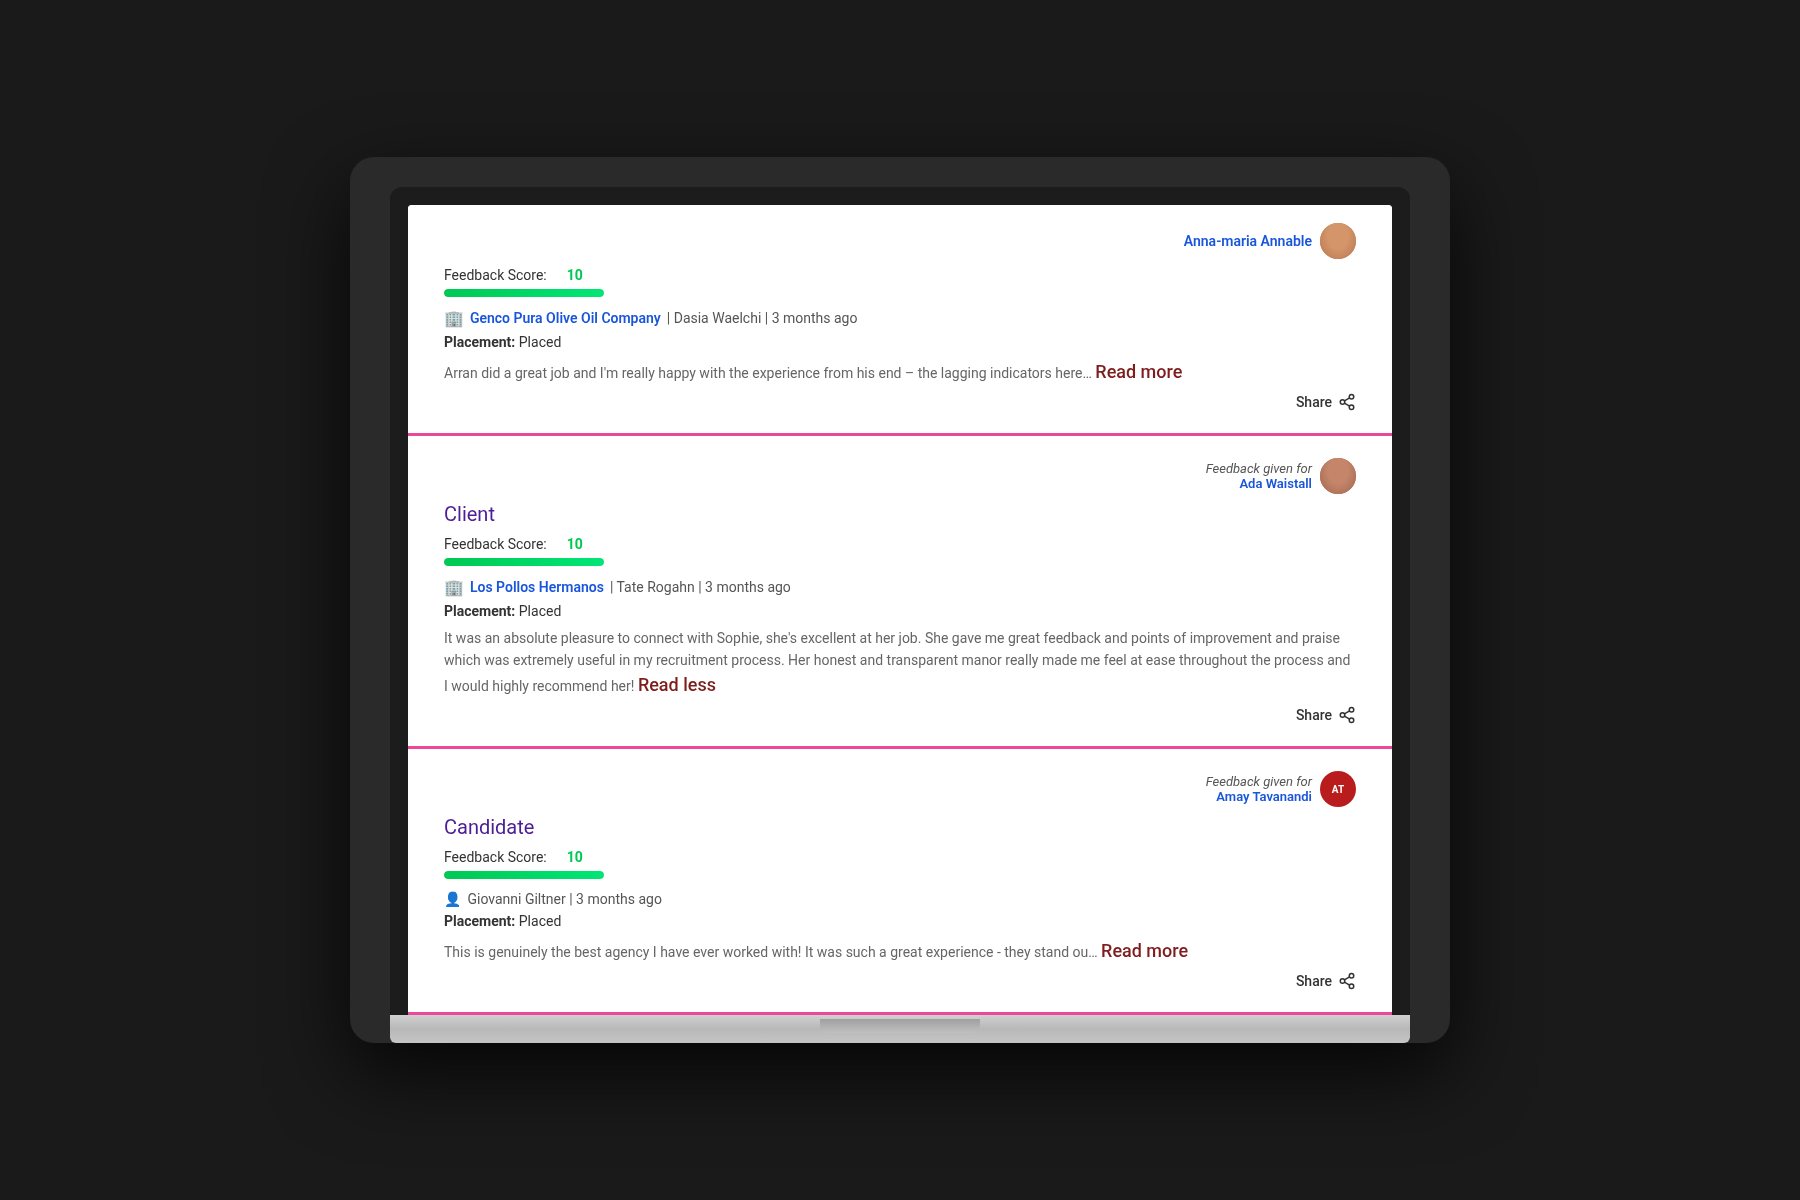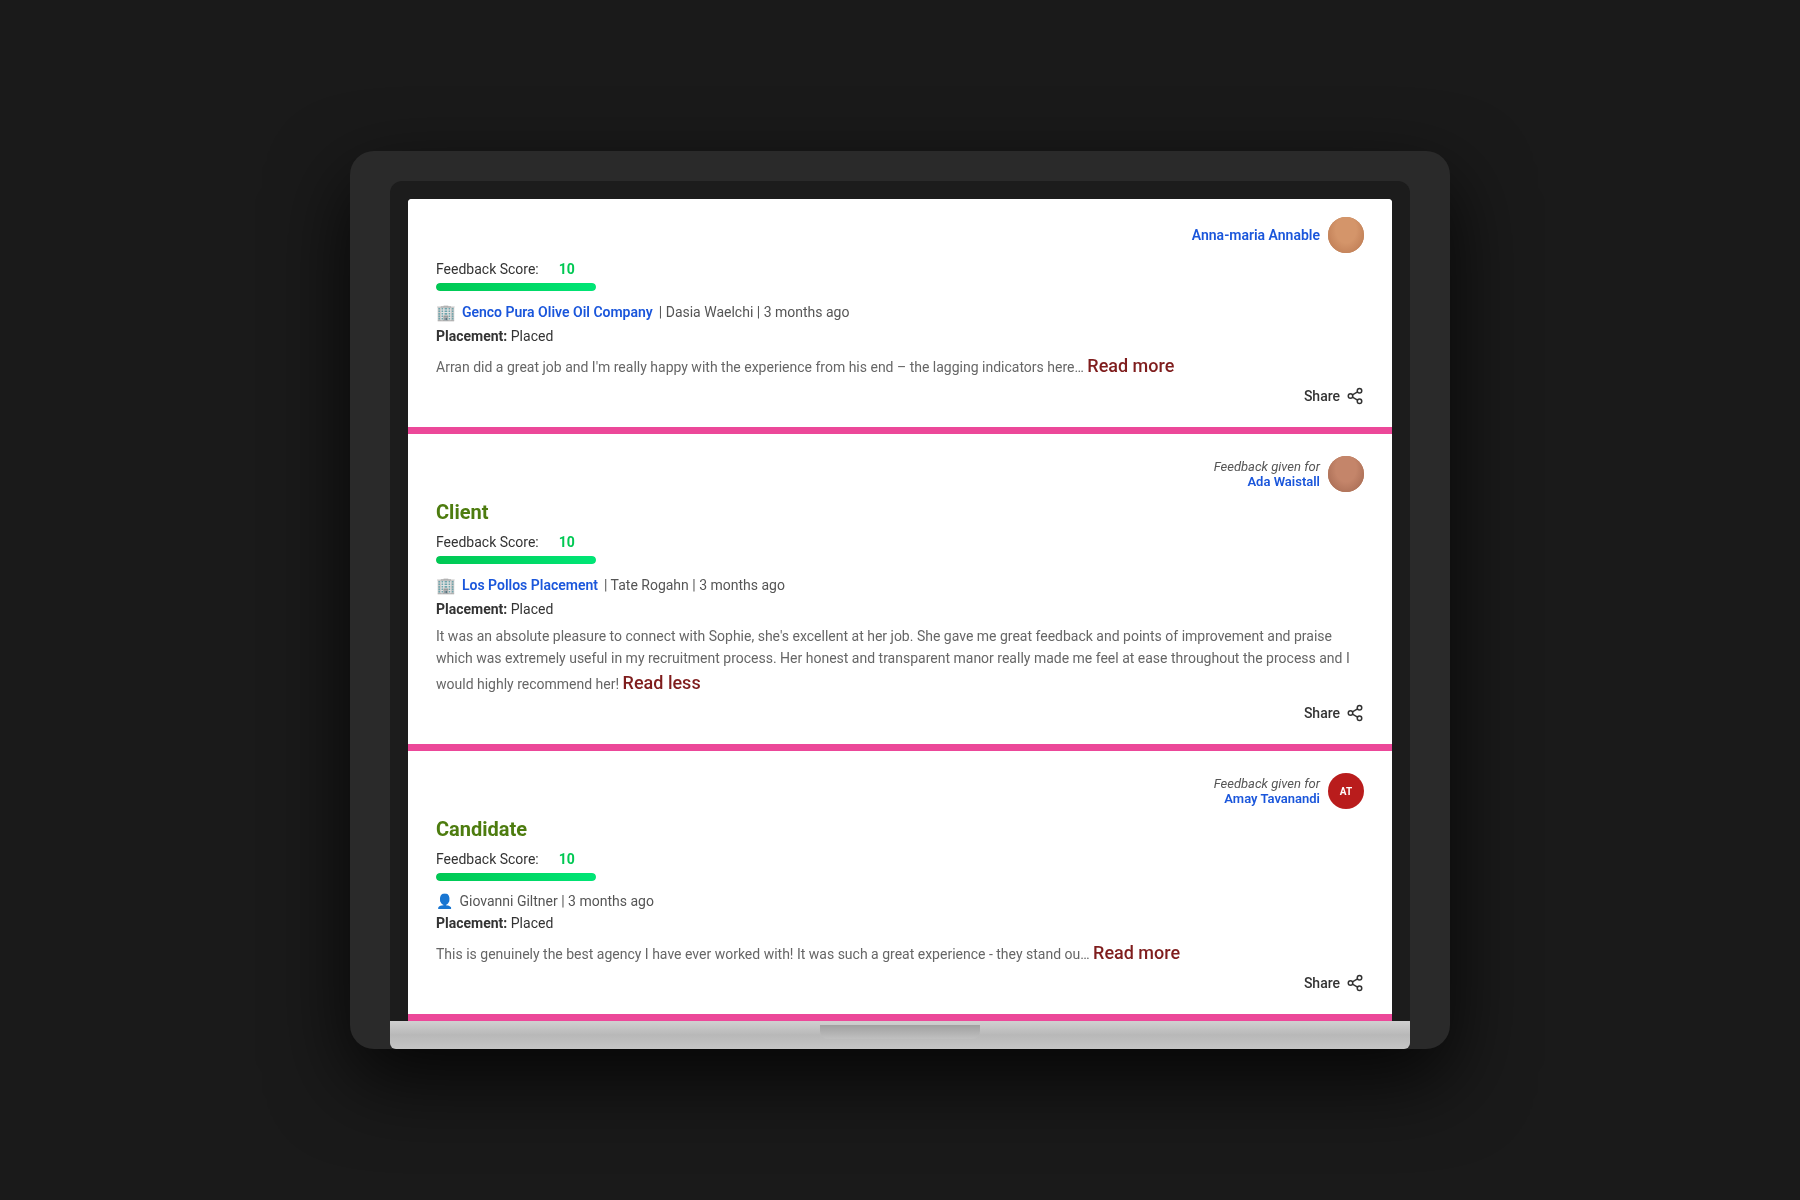--- a/index.html
+++ b/index.html
@@ -53,22 +53,22 @@
     }
 
     
     .screen-content {
       padding: 0;
       background: #fff;
     }
 
     
     .feedback-card {
-      border-bottom: 7px solid #ec4899;
-      padding: 22px 28px;
+      border-bottom: 3px solid #ec4899;
+      padding: 22px 36px;
       background: #fff;
       position: relative;
     }
 
     .feedback-card:first-child {
       padding-top: 18px;
     }
 
     .card-top-row {
       display: flex;
@@ -122,22 +122,22 @@
 
     .avatar-photo-face {
       width: 100%;
       height: 100%;
       background: radial-gradient(ellipse at 50% 35%, #d4956a 40%, #b8754e 100%);
       position: relative;
     }
 
     .card-type-title {
       font-size: 20px;
-      font-weight: 700;
-      color: #4d7c0f;
+      font-weight: 400;
+      color: #4c1d95;
       margin-bottom: 10px;
     }
 
     .feedback-score-row {
       display: flex;
       align-items: center;
       gap: 20px;
       margin-bottom: 6px;
       font-size: 14px;
       color: #333;
@@ -332,21 +332,21 @@
             <span class="score-label">Feedback Score:</span>
             <span class="score-value">10</span>
           </div>
 
           <div class="progress-bar-container">
             <div class="progress-bar-fill" style="width: 100%"></div>
           </div>
 
           <div class="company-row">
             <span class="company-icon">🏢</span>
-            <a class="company-name">Los Pollos Placement</a>
+            <a class="company-name">Los Pollos Hermanos</a>
             <span class="company-meta">| Tate Rogahn | 3 months ago</span>
           </div>
 
           <div class="placement-row">
             <span class="placement-label">Placement:</span>
             <span>Placed</span>
           </div>
 
           <p class="review-text">
             <span>It was an absolute pleasure to connect with Sophie, she's excellent at her job. She gave me great feedback and points of improvement and praise which was extremely useful in my recruitment process. Her honest and transparent manor really made me feel at ease throughout the process and I would highly recommend her!</span>

